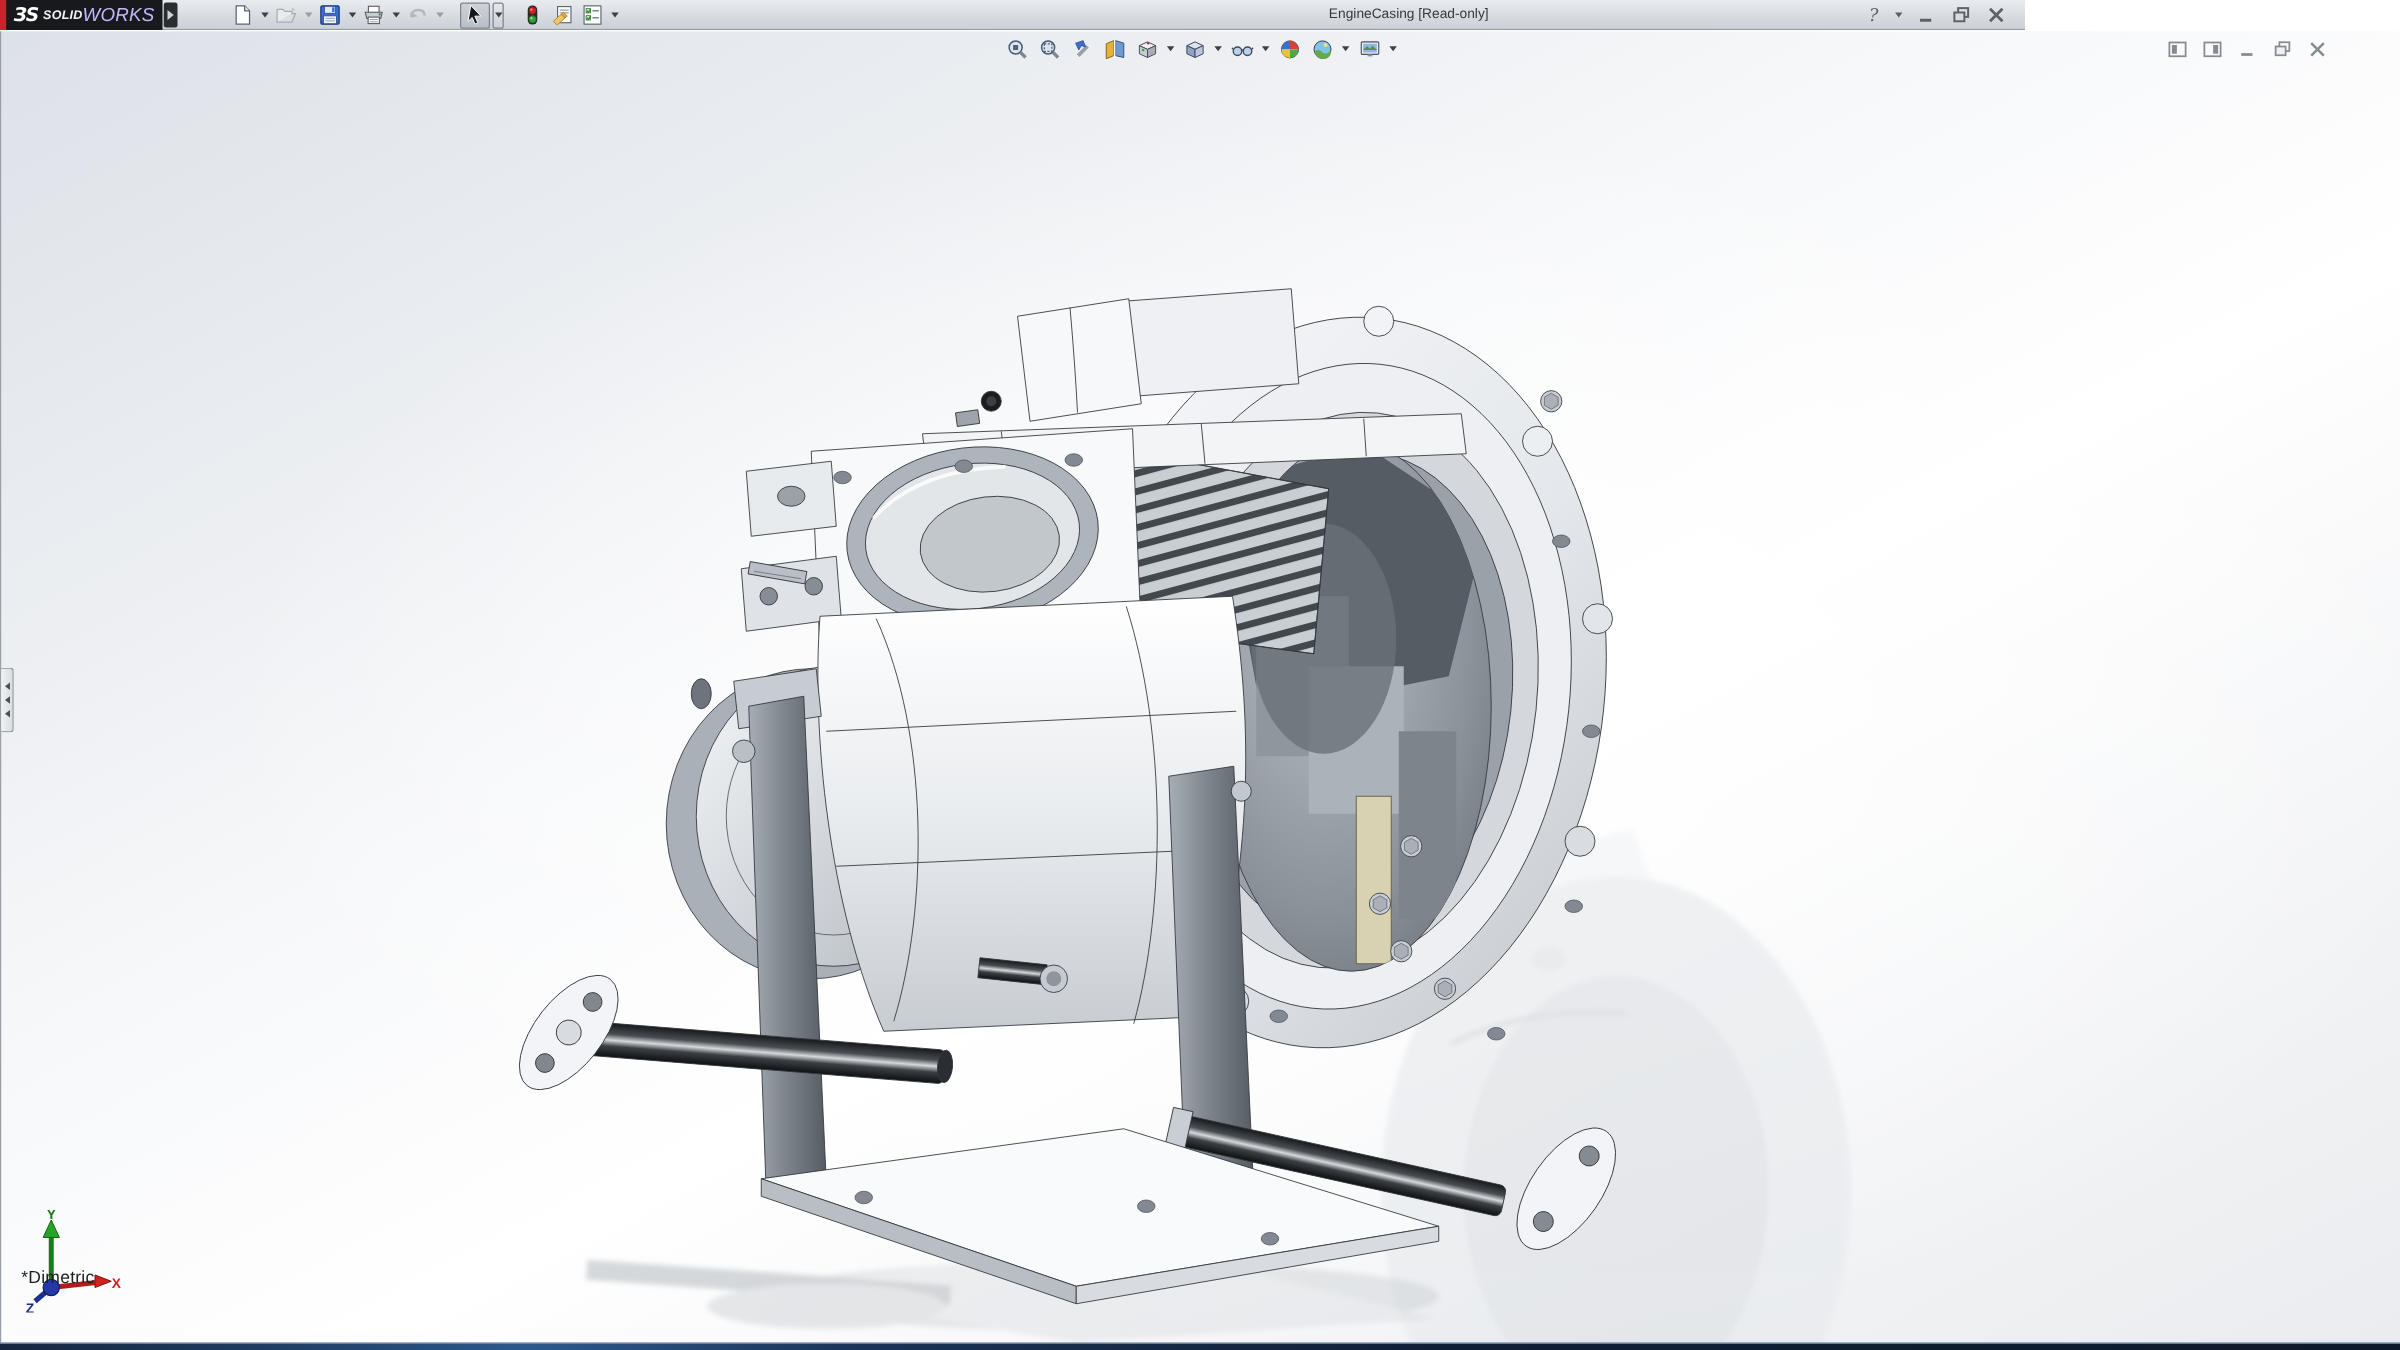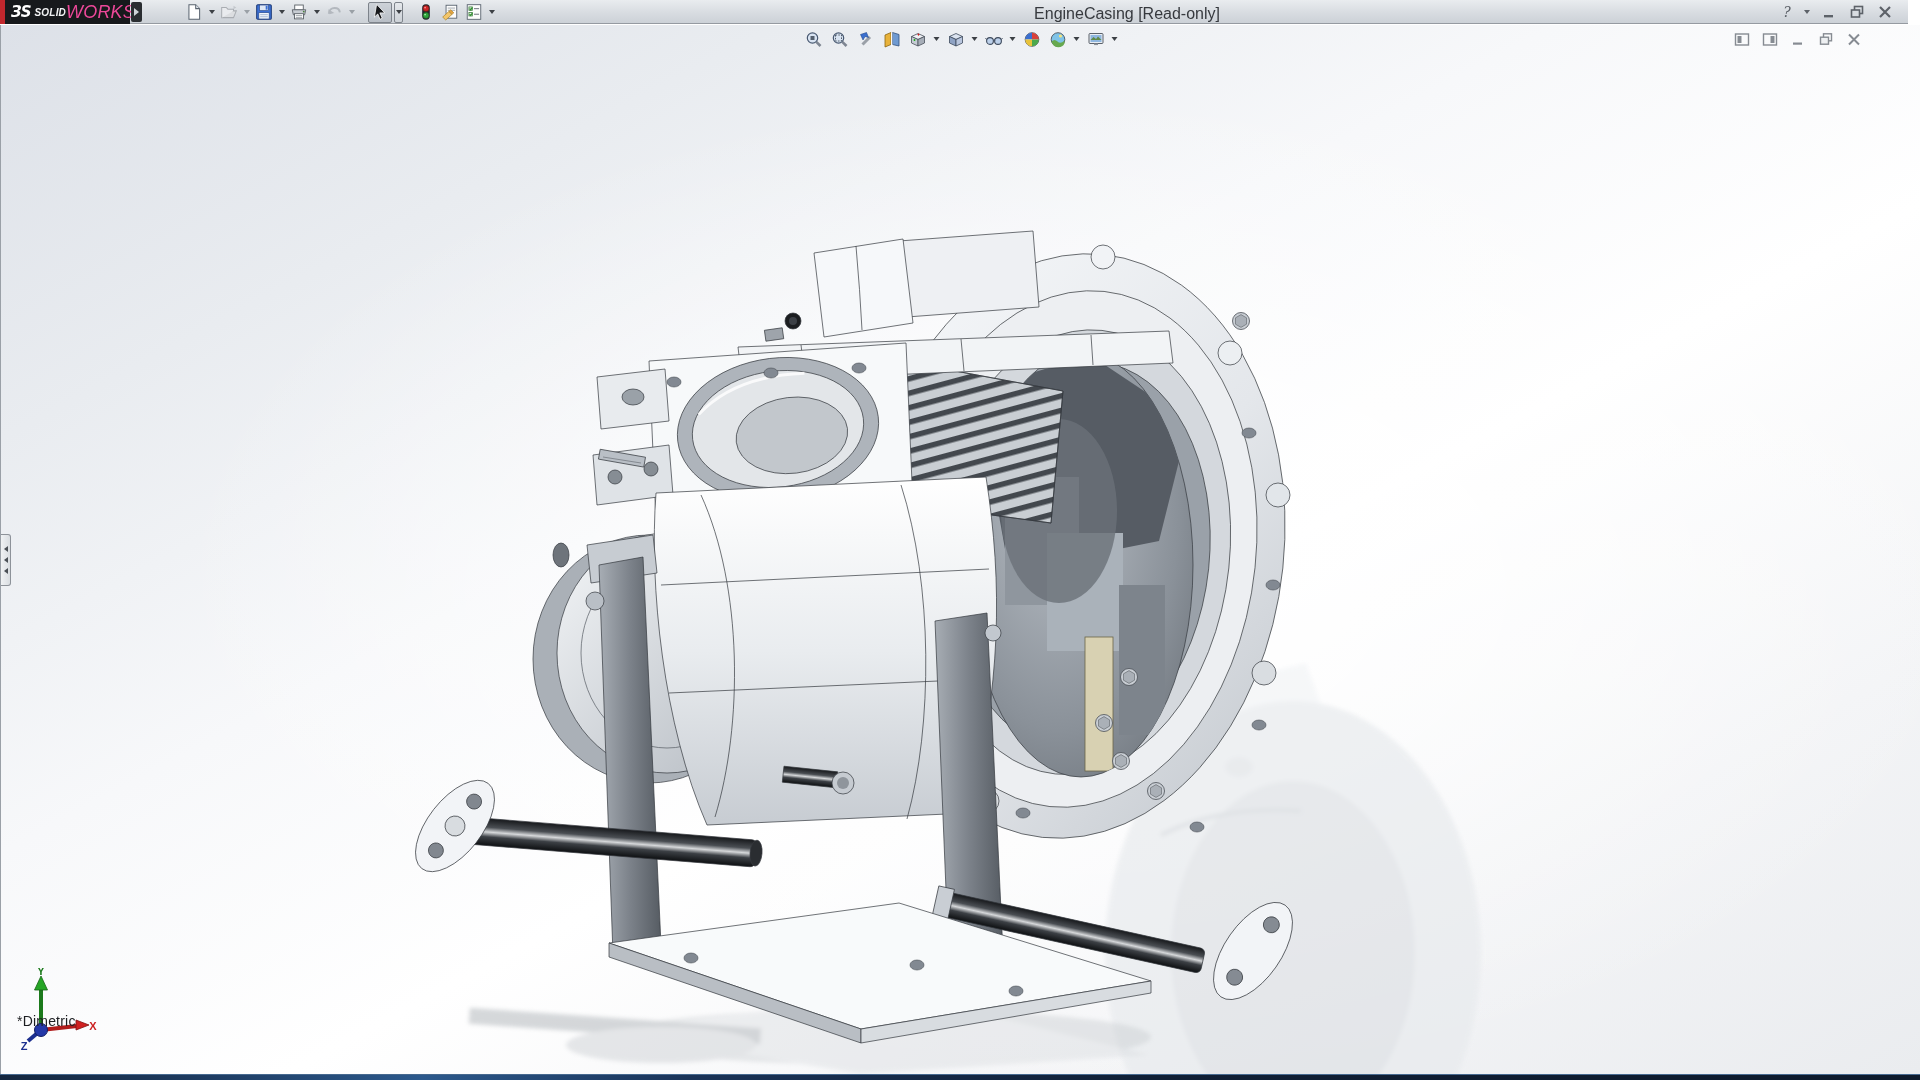--- a/index.html
+++ b/index.html
@@ -1,41 +1,41 @@
 <!DOCTYPE html>
 <html><head>
 <meta charset="utf-8">
 <style>
   * { margin:0; padding:0; box-sizing:border-box; }
   html,body { width:1920px; height:1080px; overflow:hidden; font-family:"Liberation Sans", sans-serif; background:#fff; }
   .app { position:absolute; inset:0; }
 
   
-  .titlebar { position:absolute; left:0; top:0; width:1908px; height:24px;
+  .titlebar { position:absolute; left:0; top:0; width:1620px; height:24px;
     background:linear-gradient(180deg,#e9ecef 0%,#d8dce1 55%,#ccd1d7 100%);
     border-bottom:1px solid #959aa1; }
   .logo-block { position:absolute; left:0; top:0; height:24px; width:130px;
     background:#17191c; border-left:5px solid #c1272d; display:flex; align-items:center; padding-left:6px; }
   .logo-mark { color:#fff; font-weight:bold; font-style:italic; font-size:15px; letter-spacing:-1px; font-family:"DejaVu Sans",sans-serif; }
   .logo-bold { color:#f2f3f4; font-weight:bold; font-style:italic; font-size:10px; margin-left:4px; letter-spacing:.2px;}
-  .logo-light { color:#ec4899; font-style:italic; font-size:18px; letter-spacing:.2px;}
+  .logo-light { color:#c4b5fd; font-style:italic; font-size:15px; letter-spacing:.2px;}
   .logo-flyout { position:absolute; left:131px; top:2px; width:11px; height:20px; background:#2a2d31;
     border-radius:2px; display:flex; align-items:center; justify-content:center; }
   .logo-flyout:after{ content:""; width:0; height:0; border-left:5px solid #cfd3d8; border-top:4px solid transparent; border-bottom:4px solid transparent; }
 
   .std-toolbar { position:absolute; left:183px; top:1px; height:22px; display:flex; align-items:center; gap:2px; }
   .tbtn { height:21px; display:flex; align-items:center; padding:0 2px; border-radius:2px; }
   .tbtn svg { width:18px; height:18px; }
   .dd { width:9px; height:21px; display:flex; align-items:center; justify-content:center; }
   .dd:after { content:""; width:0; height:0; border-top:4px solid #3c4045; border-left:3.5px solid transparent; border-right:3.5px solid transparent; }
   .dd.dim:after { border-top-color:#9aa0a6; }
   .pressed { background:linear-gradient(180deg,#cdd2d8,#b8bec6); border:1px solid #7d838b; border-radius:2px; }
   .gap { width:8px; }
 
-  .win-title { position:absolute; left:1127px; top:5px; transform:translateX(-50%); font-size:16px; color:#36393e; white-space:nowrap; }
+  .win-title { position:absolute; left:1127px; top:5px; transform:translateX(-50%); font-size:11px; color:#36393e; white-space:nowrap; }
 
   .win-controls { position:absolute; right:12px; top:1px; height:22px; display:flex; align-items:center; gap:6px; }
   .wbtn { width:22px; height:20px; display:flex; align-items:center; justify-content:center; color:#5d6269; }
   .wbtn svg { width:16px; height:16px; }
   .help-dd { width:8px; display:flex; align-items:center; }
   .help-dd:after{ content:""; width:0;height:0;border-top:4px solid #5d6269;border-left:3.5px solid transparent;border-right:3.5px solid transparent; }
 
   
   .viewport { position:absolute; left:0; top:25px; width:1920px; height:1049px;
     background:

